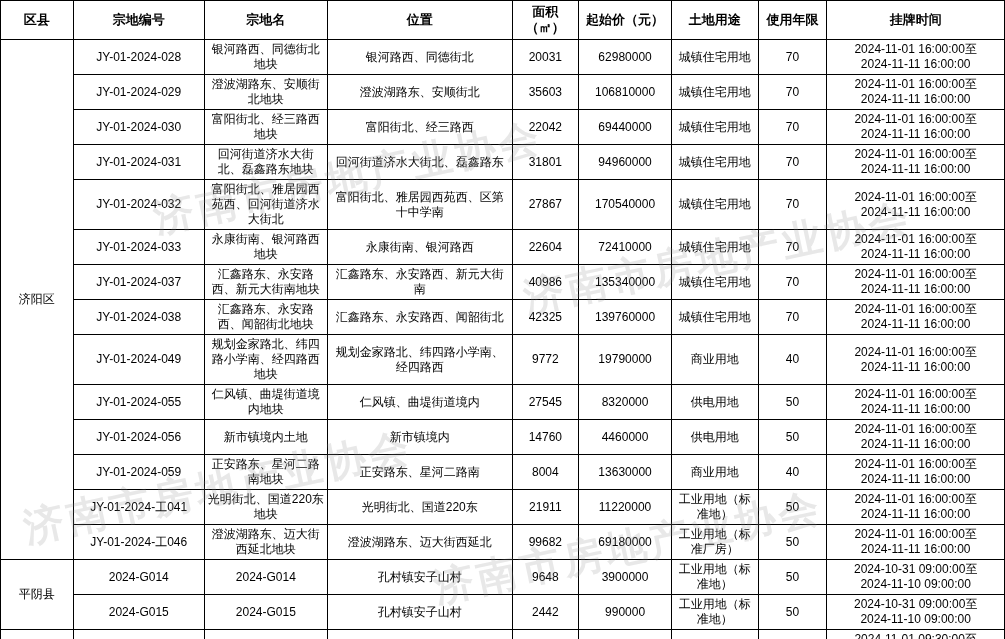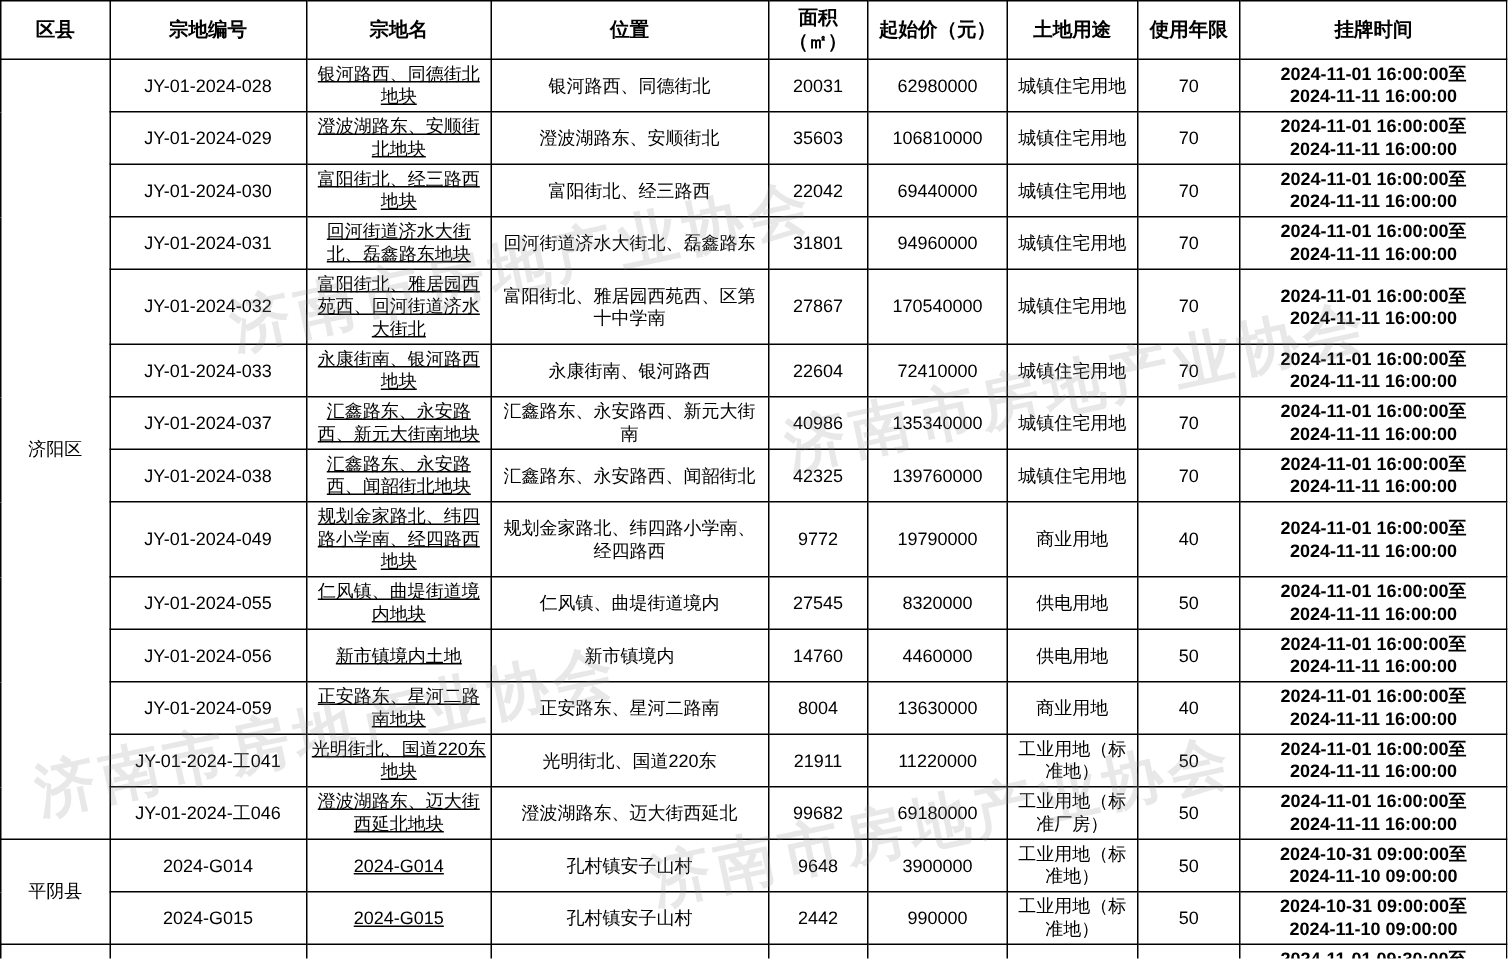--- a/index.html
+++ b/index.html
@@ -64,36 +64,34 @@
   td.district {
     font-weight: normal;
     font-size: 14px;
   }
   td.code {
     font-size: 11.5px;
     letter-spacing: 0px;
   }
   td.name {
     font-size: 11.5px;
-    text-decoration: underline;
   }
   td.loc {
     font-size: 12px;
   }
   td.num {
     font-size: 12px;
   }
   td.use {
     font-size: 12px;
   }
   td.time {
     font-size: 11px;
     line-height: 1.35;
     white-space: pre-line;
-    font-weight: bold;
   }
   col.c-district { width: 72px; }
   col.c-code     { width: 130px; }
   col.c-name     { width: 122px; }
   col.c-loc      { width: 183px; }
   col.c-area     { width: 66px; }
   col.c-price    { width: 92px; }
   col.c-use      { width: 86px; }
   col.c-years    { width: 68px; }
   col.c-time     { width: 176px; }

